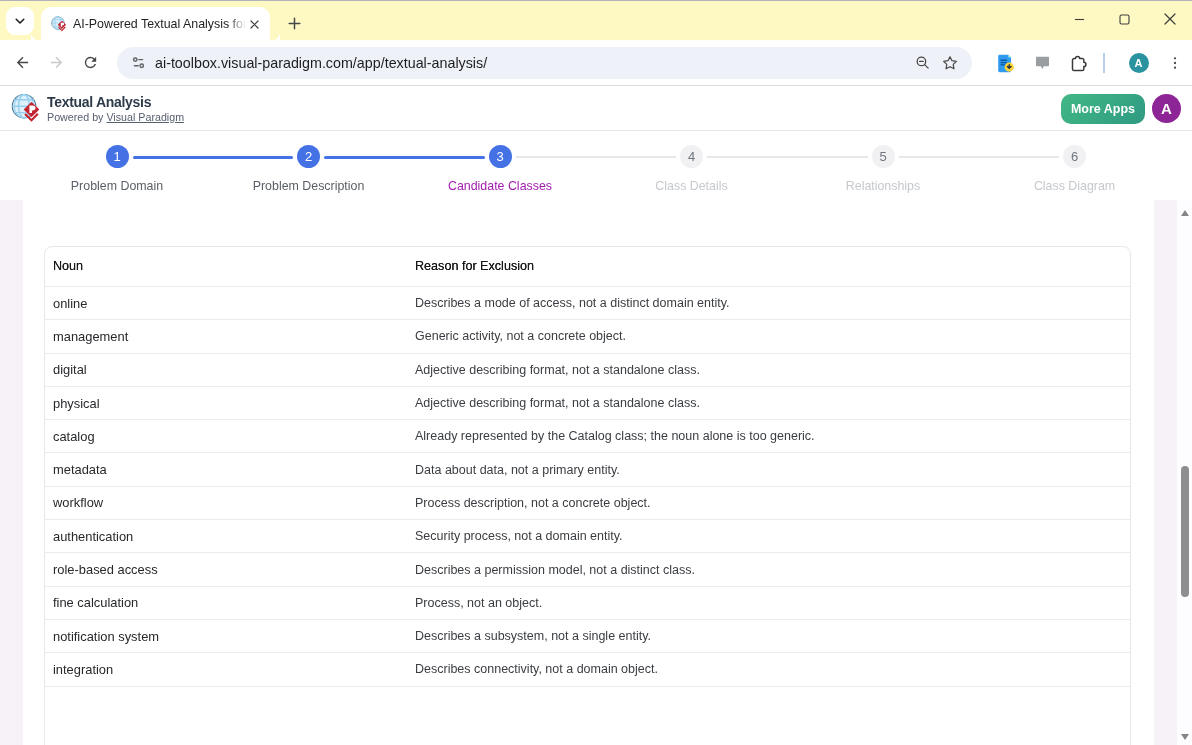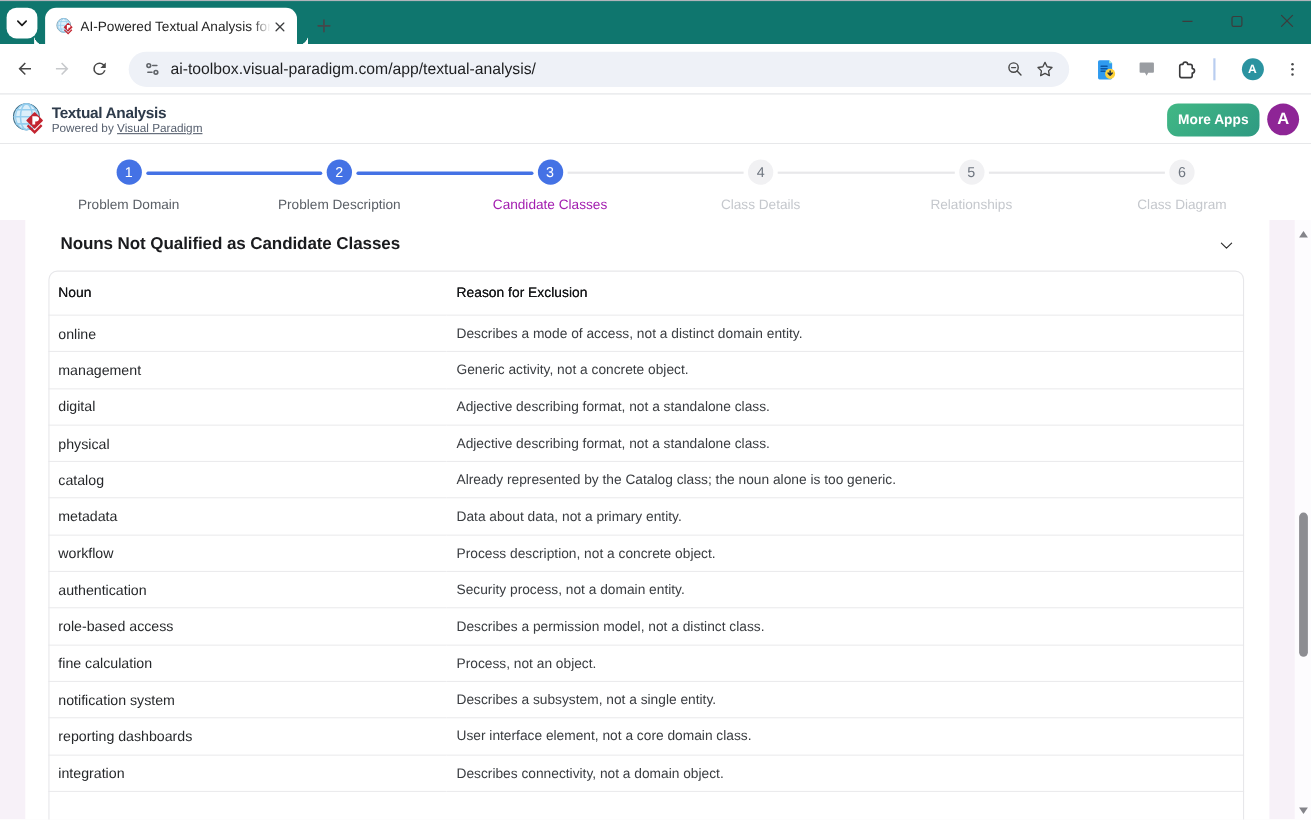--- a/index.html
+++ b/index.html
@@ -1,20 +1,20 @@
 <!DOCTYPE html>
 <html><head>
 <meta charset="utf-8">
 <style>
   * { margin:0; padding:0; box-sizing:border-box; }
   html,body { width:1192px; height:745px; overflow:hidden; }
   body { font-family:"Liberation Sans", sans-serif; position:relative; background:#fff; }
 
   
-  .tabstrip { position:relative; height:40px; background:#0f766e; border-top:1px solid #b0b4ba; }
+  .tabstrip { position:relative; height:40px; background:#fef9c3; border-top:1px solid #b0b4ba; }
   .tab-search { position:absolute; left:6px; top:6px; width:28px; height:28px; background:#fff; border-radius:9px; display:flex; align-items:center; justify-content:center; }
   .tab { position:absolute; left:41px; top:6px; width:229px; height:34px; background:#fff; border-radius:10px 10px 0 0; display:flex; align-items:center; padding:0 8px 0 10px; }
   .tab::before, .tab::after { content:""; position:absolute; bottom:0; width:10px; height:10px; background:radial-gradient(circle at 0 0, transparent 10px, #fff 10.5px); }
   .tab::before { left:-10px; transform:scaleX(-1); }
   .tab::after { right:-10px; }
   .tab-favicon { width:16px; height:16px; flex:0 0 16px; }
   .tab-title { font-size:12.4px; color:#1f1f1f; margin-left:6px; white-space:nowrap; overflow:hidden; flex:1;
     -webkit-mask-image:linear-gradient(90deg,#000 90%,transparent 100%); mask-image:linear-gradient(90deg,#000 90%,transparent 100%); }
   .tab-close { width:16px; height:16px; flex:0 0 16px; display:flex; align-items:center; justify-content:center; }
   .newtab { position:absolute; left:280px; top:8px; width:28px; height:28px; display:flex; align-items:center; justify-content:center; }
@@ -222,26 +222,20 @@
     <div class="step-label todo" style="left: 691.5px;">Class Details</div>
     <div class="step-line off" style="left: 898.5px; width: 160.5px;"></div>
     <div class="step-circle off" style="left: 871.5px;">5</div>
     <div class="step-label todo" style="left: 883px;">Relationships</div>
     <div class="step-circle off" style="left: 1063px;">6</div>
     <div class="step-label todo" style="left: 1074.5px; text-align: center;">Class Diagram</div>
   </div>
 
 <div class="content">
   <div class="card">
-    <div class="section-head">
-      <div class="section-title">Nouns Not Qualified as Candidate Classes</div>
-      <svg class="section-chevron" viewBox="0 0 24 24">
-          <path d="M4 8.5l8 8 8-8" fill="none" stroke="#2b2b2b" stroke-width="1.8" stroke-linecap="round" stroke-linejoin="round"></path>
-        </svg>
-    </div>
     <table class="xtab" id="xtab">
       <colgroup>
           <col class="w1">
           <col>
         </colgroup>
       <thead>
           <tr>
         <th>Noun</th>
         <th>Reason for Exclusion</th>
       </tr>
@@ -283,24 +277,20 @@
             <td class="c1">role-based access</td>
             <td class="c2">Describes a permission model, not a distinct class.</td>
           </tr>
           <tr>
             <td class="c1">fine calculation</td>
             <td class="c2">Process, not an object.</td>
           </tr>
           <tr>
             <td class="c1">notification system</td>
             <td class="c2">Describes a subsystem, not a single entity.</td>
-          </tr>
-          <tr>
-            <td class="c1">reporting dashboards</td>
-            <td class="c2">User interface element, not a core domain class.</td>
           </tr>
           <tr>
             <td class="c1">integration</td>
             <td class="c2">Describes connectivity, not a domain object.</td>
           </tr>
         </tbody>
     </table>
     <div class="tabborder"></div>
   </div>
   <div class="vscroll">

